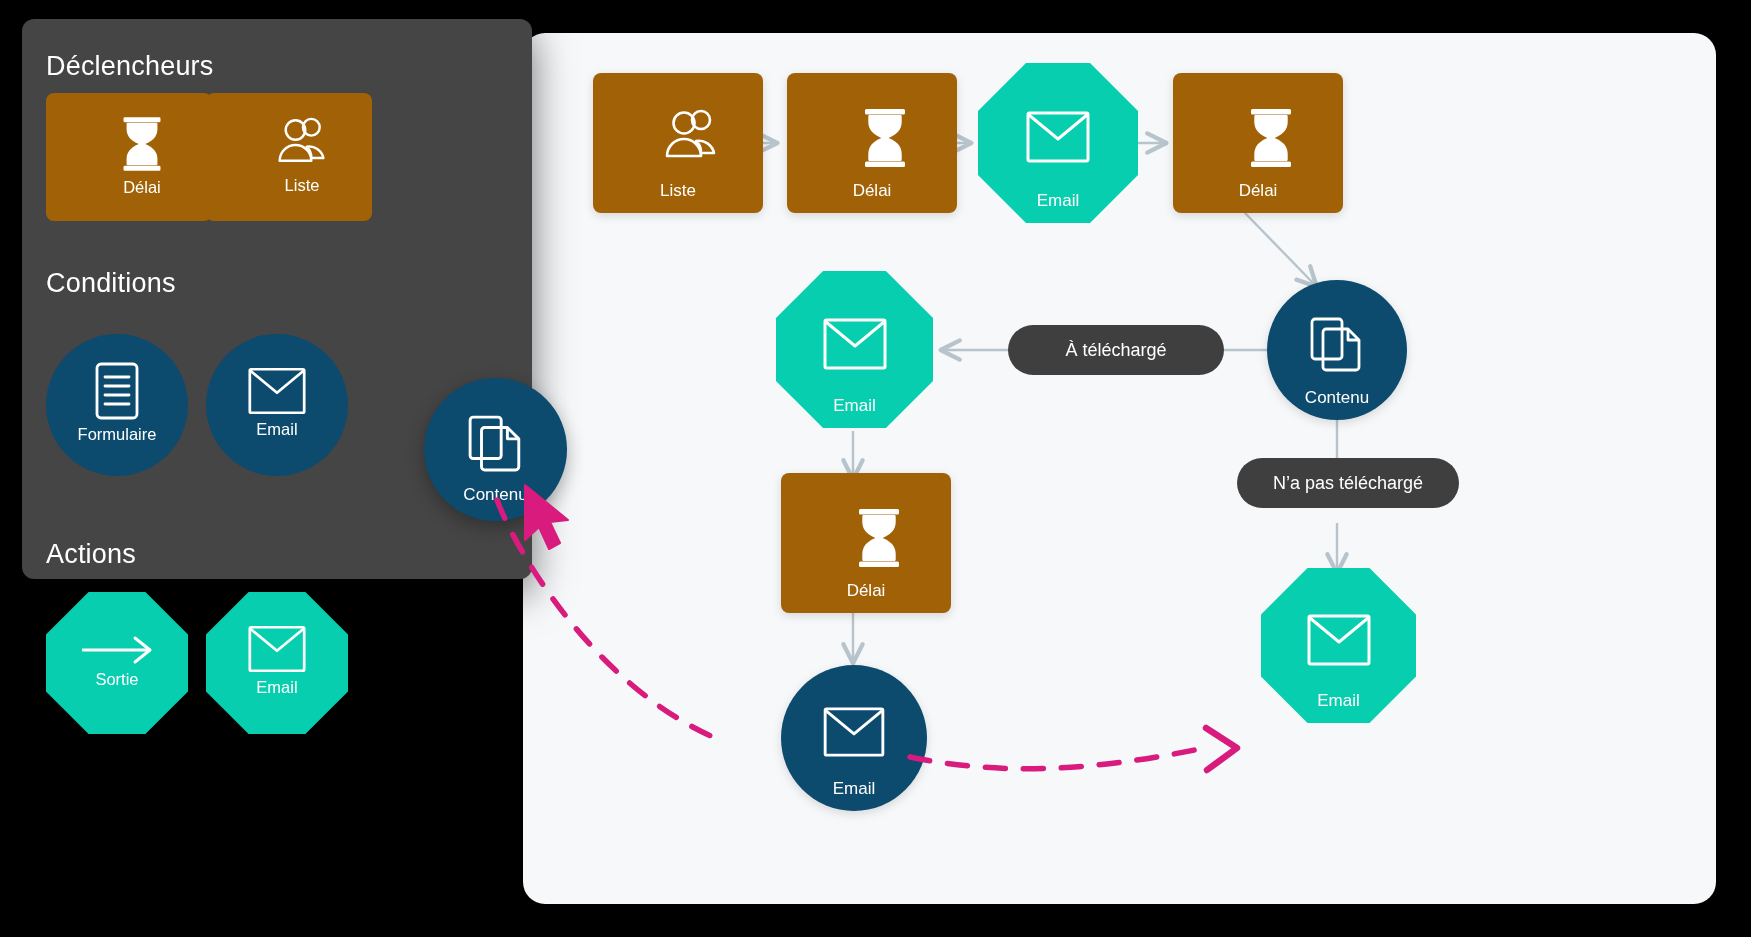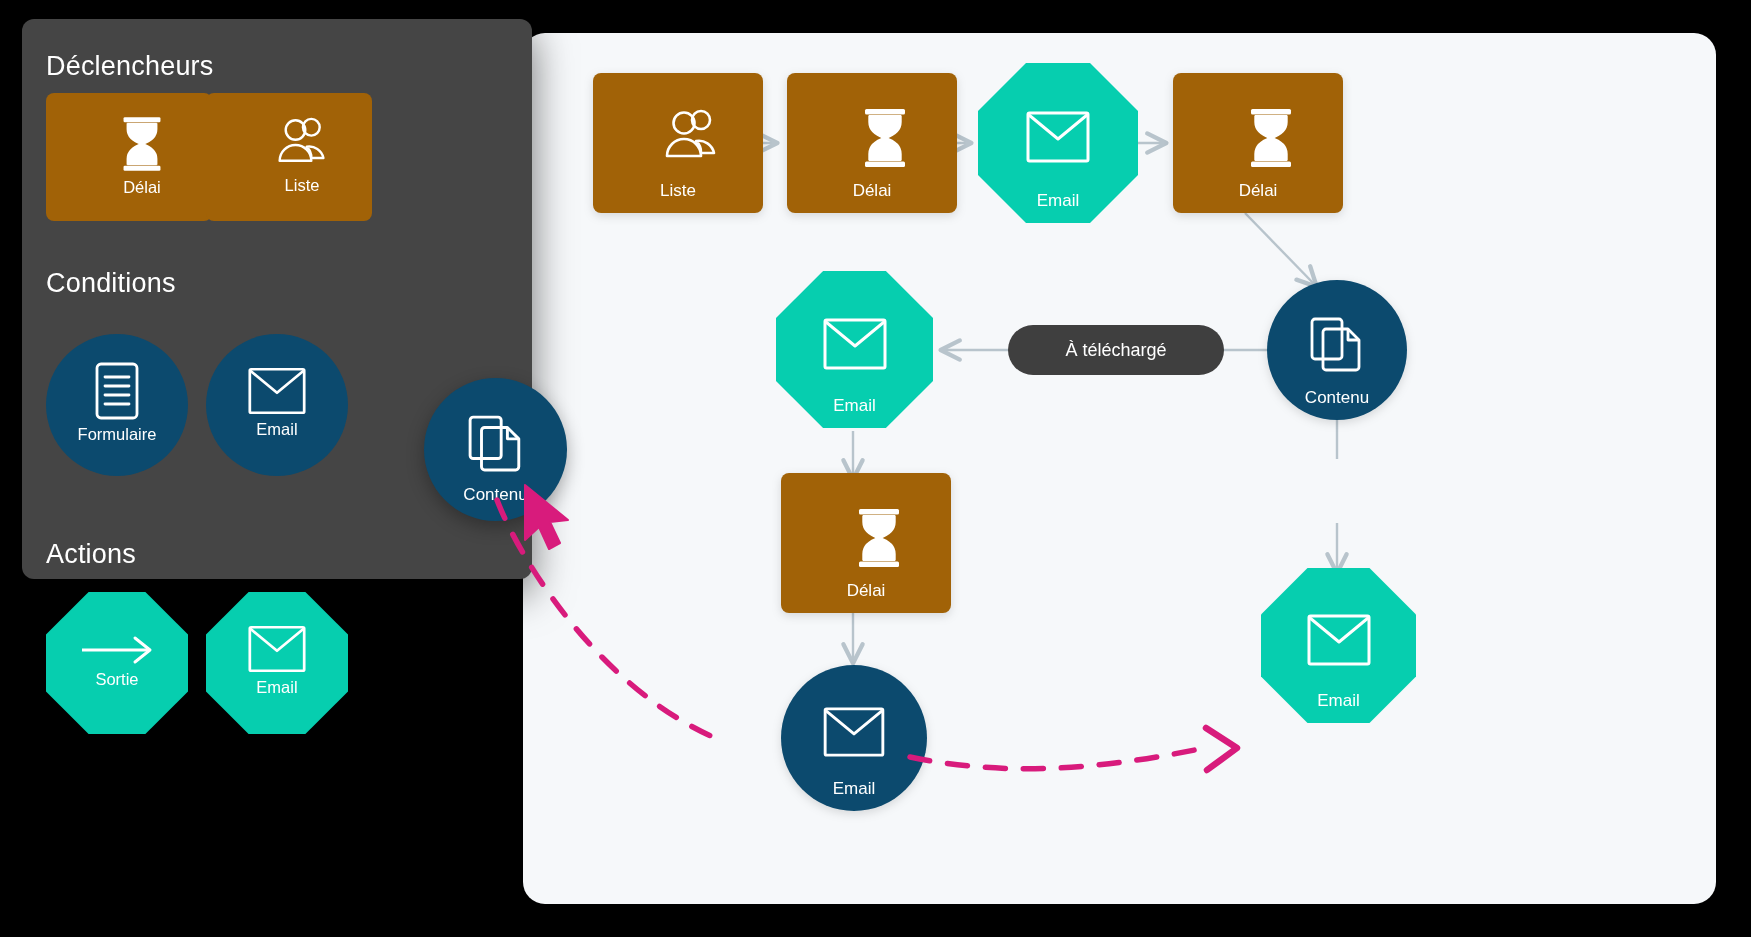--- a/index.html
+++ b/index.html
@@ -166,20 +166,23 @@
     <div class="node shadow oct c-green" style="left:738px;top:535px;width:155px;height:155px;">
       <svg class="ic" width="64" height="52" viewBox="0 0 64 52" style="margin-top:-12px">
         <rect x="2" y="2" width="60" height="48" rx="1.5" fill="none" stroke="#fff" stroke-width="3"></rect>
         <path d="M3 4 L32 28 L61 4" fill="none" stroke="#fff" stroke-width="3" stroke-linejoin="round" stroke-linecap="round"></path>
       </svg>
       <span class="n-label">Email</span>
     </div>
 
     <div class="pill" style="left:485px;top:292px;width:216px;height:50px;">
       <span>À téléchargé</span>
+    </div>
+    <div class="pill" style="left:714px;top:425px;width:222px;height:50px;">
+      <span>N’a pas téléchargé</span>
     </div>
 
   </div>
 
   <div id="sidebar">
 
     <div class="section-title" style="left:24px;top:32px;">Déclencheurs</div>
 
     <div class="palette-item" style="left:24px;top:74px;">
       <div class="pi-shape sq c-orange" style="width:140px;height:128px;">

